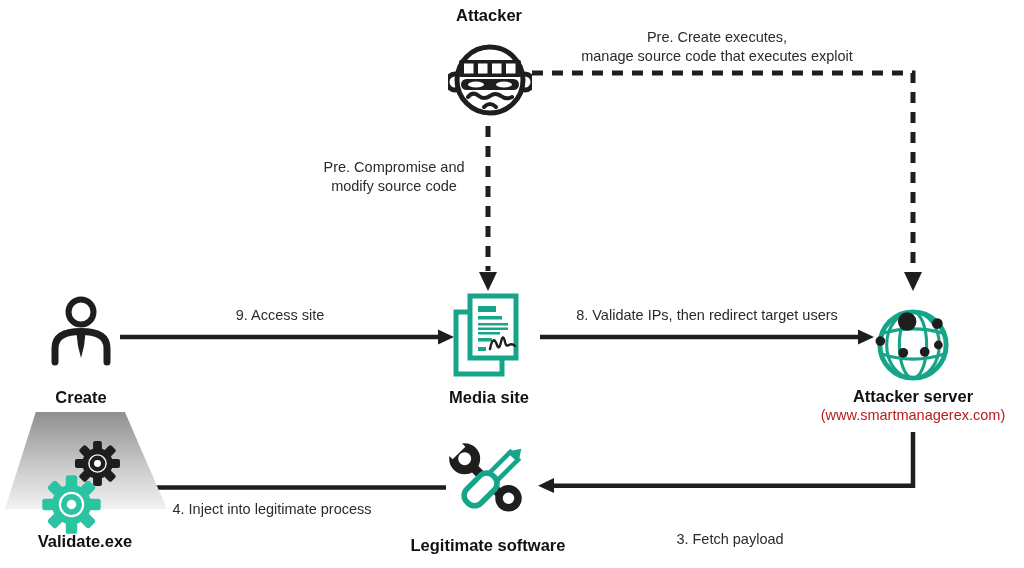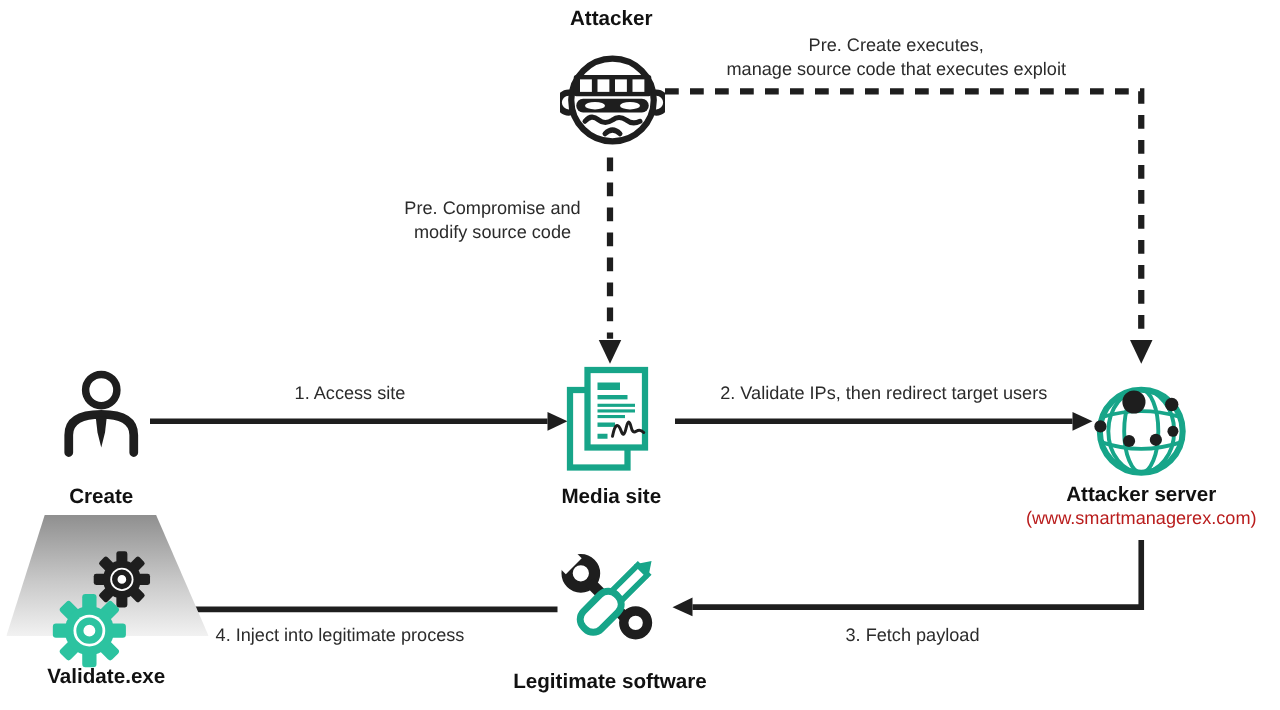--- a/index.html
+++ b/index.html
@@ -94,23 +94,23 @@
 
   <div class="abs" style="left:46px;top:296px">
     <svg width="70" height="80" viewBox="0 0 70 80">
       <circle cx="35" cy="16" r="12.5" fill="none" stroke="#1e1e1e" stroke-width="6"></circle>
       <path d="M9 66 V52 Q9 35.5 35 35.5 Q61 35.5 61 52 V66" fill="none" stroke="#1e1e1e" stroke-width="7" stroke-linecap="round"></path>
       <polygon points="30.5,37 39.5,37 38,50 35,62 32,50" fill="#1e1e1e"></polygon>
     </svg>
   </div>
   <div class="node-lbl" style="left:11px;top:388px;width:140px">Create</div>
 
-  <div class="lbl" style="left:130px;top:306px;width:300px">1. Access site</div>
-  <div class="lbl" style="left:542px;top:306px;width:330px">2. Validate IPs, then redirect target users</div>
-  <div class="lbl" style="left:600px;top:500px;width:260px">3. Fetch payload</div>
+  <div class="lbl" style="left:130px;top:306px;width:300px">9. Access site</div>
+  <div class="lbl" style="left:542px;top:306px;width:330px">8. Validate IPs, then redirect target users</div>
+  <div class="lbl" style="left:600px;top:530px;width:260px">3. Fetch payload</div>
   <div class="lbl" style="left:117px;top:500px;width:310px">4. Inject into legitimate process</div>
 
   <div class="abs" style="left:450px;top:288px">
     <svg width="84" height="96" viewBox="0 0 84 96">
       <rect x="6" y="24" width="46" height="62" fill="#fff" stroke="#17a589" stroke-width="5"></rect>
       <rect x="20" y="8" width="46" height="62" fill="#fff" stroke="#17a589" stroke-width="5"></rect>
       <rect x="28" y="18" width="18" height="6" fill="#17a589"></rect>
       <rect x="28" y="28" width="24" height="3.5" fill="#17a589"></rect>
       <rect x="28" y="35" width="30" height="2.5" fill="#17a589"></rect>
       <rect x="28" y="39.5" width="30" height="2.5" fill="#17a589"></rect>

